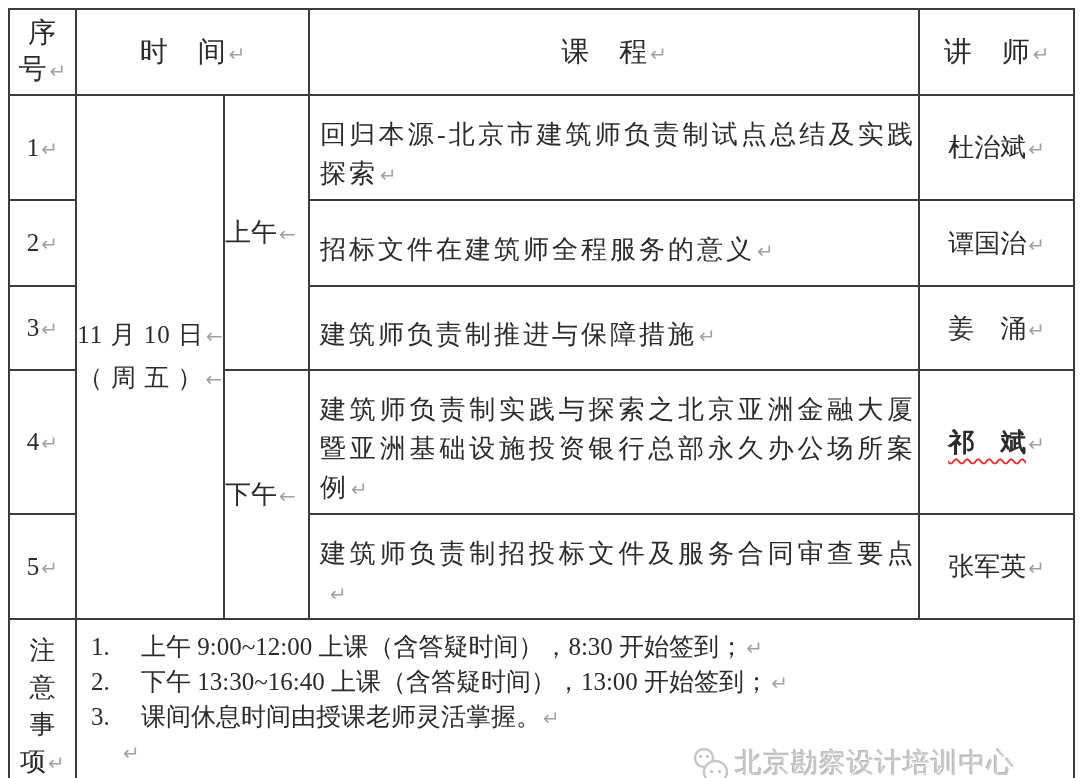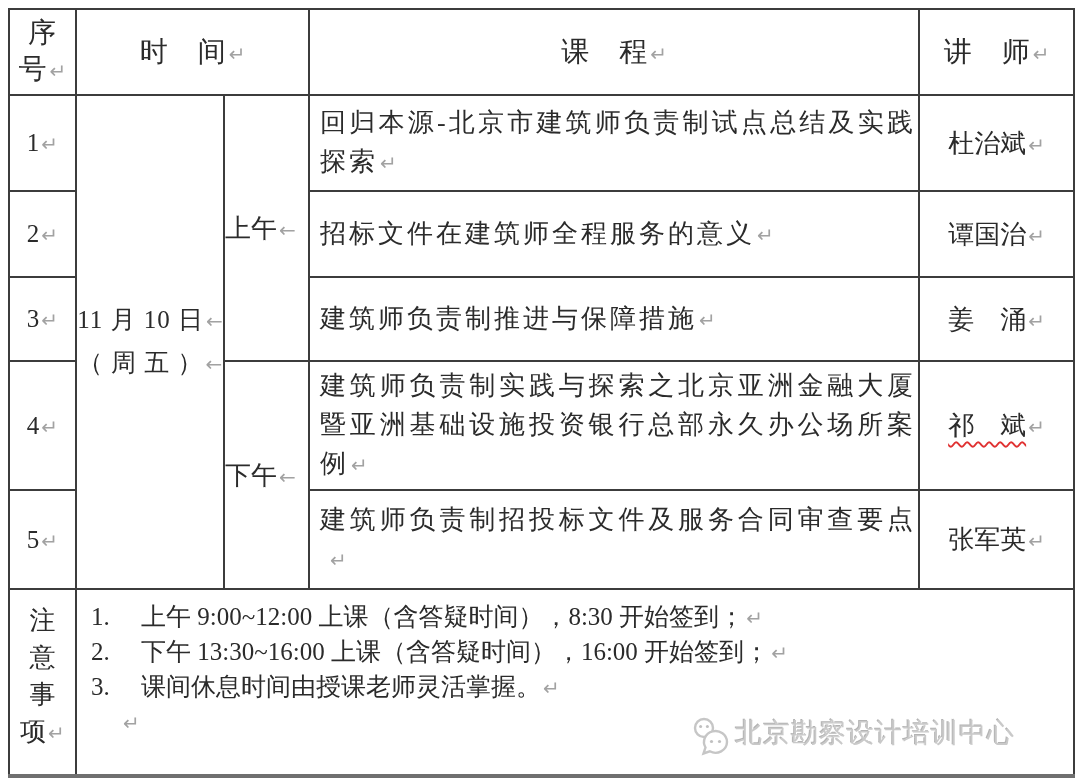--- a/index.html
+++ b/index.html
@@ -28,40 +28,41 @@
   tr.r5 { height: 99px; }
   tr.notes-row { height: 187px; }
 
   .numcell { text-align: center; font-size: 25px; }
 
   .datecell { text-align: center; font-size: 25px; line-height: 42px; letter-spacing: 1px; margin-top: 11px; }
   .ampmcell { text-align: left; font-size: 26px; }
 
   .coursecell {
     font-size: 26px; line-height: 39px; letter-spacing: 3px;
-    padding: 4px 2px 4px 10px;
+    padding: 19px 2px 4px 10px;
     text-align: justify; text-justify: inter-ideograph;
     word-break: break-all;
   }
   .lectcell { text-align: center; font-size: 26px; margin-left: 43px; }
 
   
   .pmark, .lbreak {
     font-family: "DejaVu Sans", sans-serif;
     color: #a2a2a2; font-size: 20px; letter-spacing: 0;
     margin-left: 2px;
   }
   .gap-mark { margin-left: 10px; }
 
   .squiggly {
     text-decoration-line: underline;
     text-decoration-style: wavy;
     text-decoration-color: #e03131;
     text-decoration-thickness: 1.5px;
     text-underline-offset: 7px;
+    font-weight: bold;
   }
 
   
   .notes-label {
     vertical-align: top; text-align: center;
     font-size: 26px; line-height: 37px; padding-top: 12px;
   }
   .notes-body {
     position: relative; vertical-align: top;
     font-size: 25px; line-height: 34px;
@@ -158,21 +159,21 @@
         <div>注</div>
         <div>意</div>
         <div>事</div>
         <div><span>项</span><span class="pmark">↵</span></div>
       </td>
       <td class="notes-body" colspan="4">
         <div class="note-line">
           <span class="note-num">1.</span><span>上午 9:00~12:00 上课（含答疑时间），8:30 开始签到；</span><span class="pmark">↵</span>
         </div>
         <div class="note-line">
-          <span class="note-num">2.</span><span>下午 13:30~16:00 上课（含答疑时间），16:00 开始签到；</span><span class="pmark">↵</span>
+          <span class="note-num">2.</span><span>下午 13:30~16:40 上课（含答疑时间），13:00 开始签到；</span><span class="pmark">↵</span>
         </div>
         <div class="note-line">
           <span class="note-num">3.</span><span>课间休息时间由授课老师灵活掌握。</span><span class="pmark">↵</span>
         </div>
         <div class="note-line empty-line">
           <span class="pmark">↵</span>
         </div>
 
         <div class="watermark">
           <svg width="44" height="44" viewBox="0 0 44 44">

